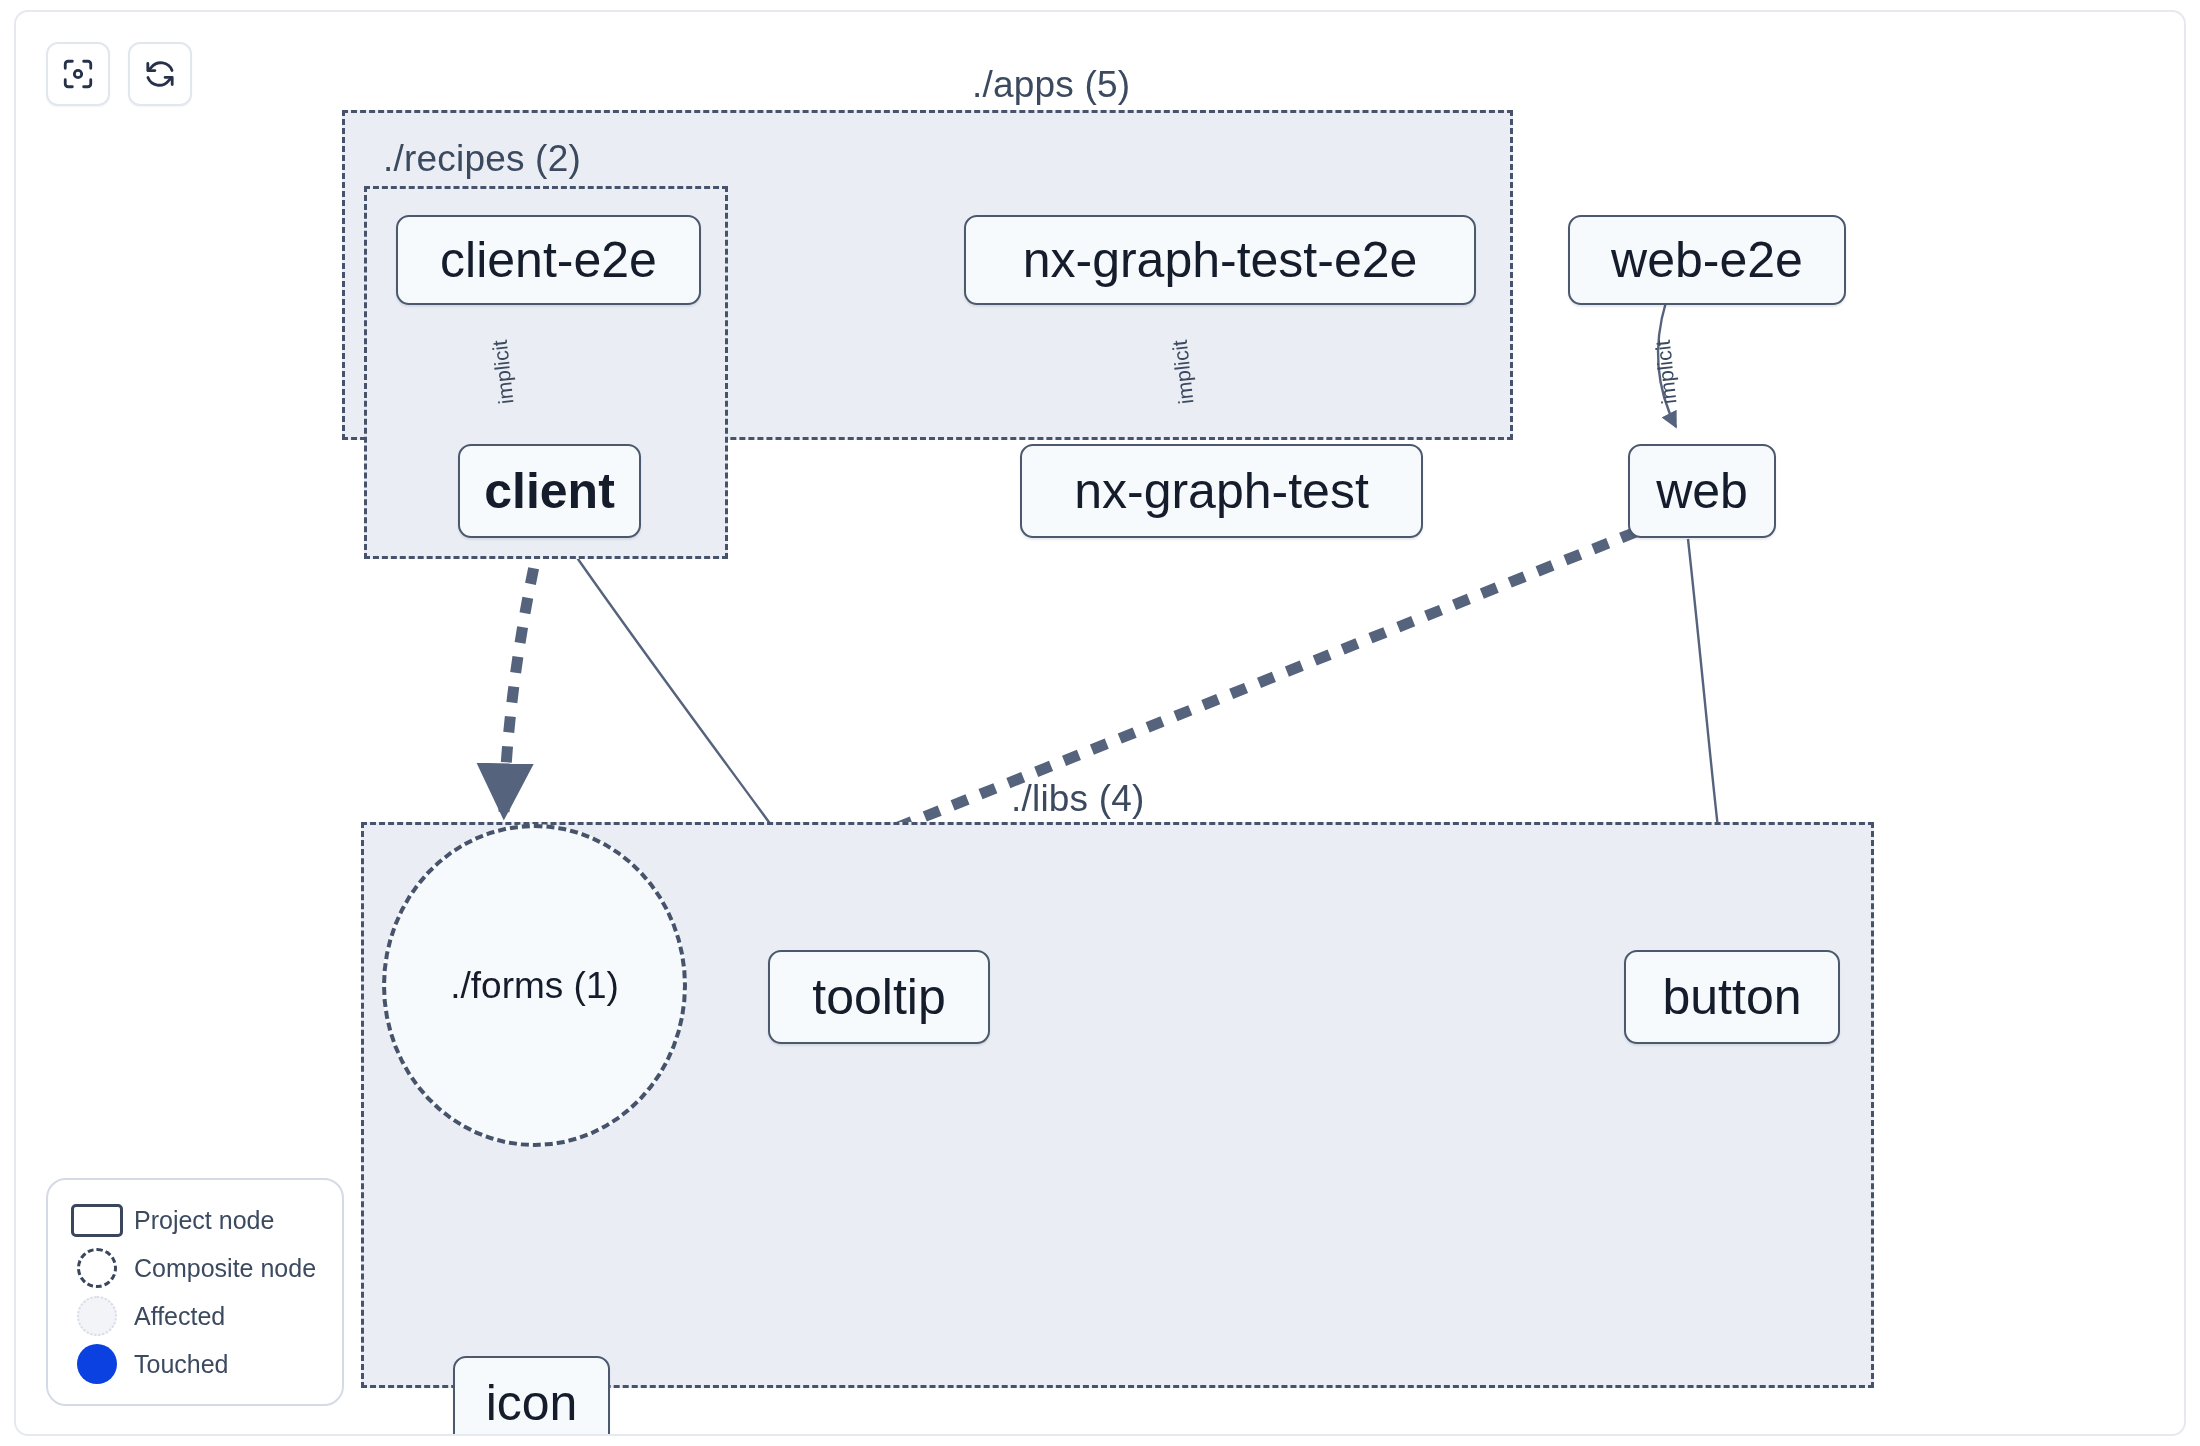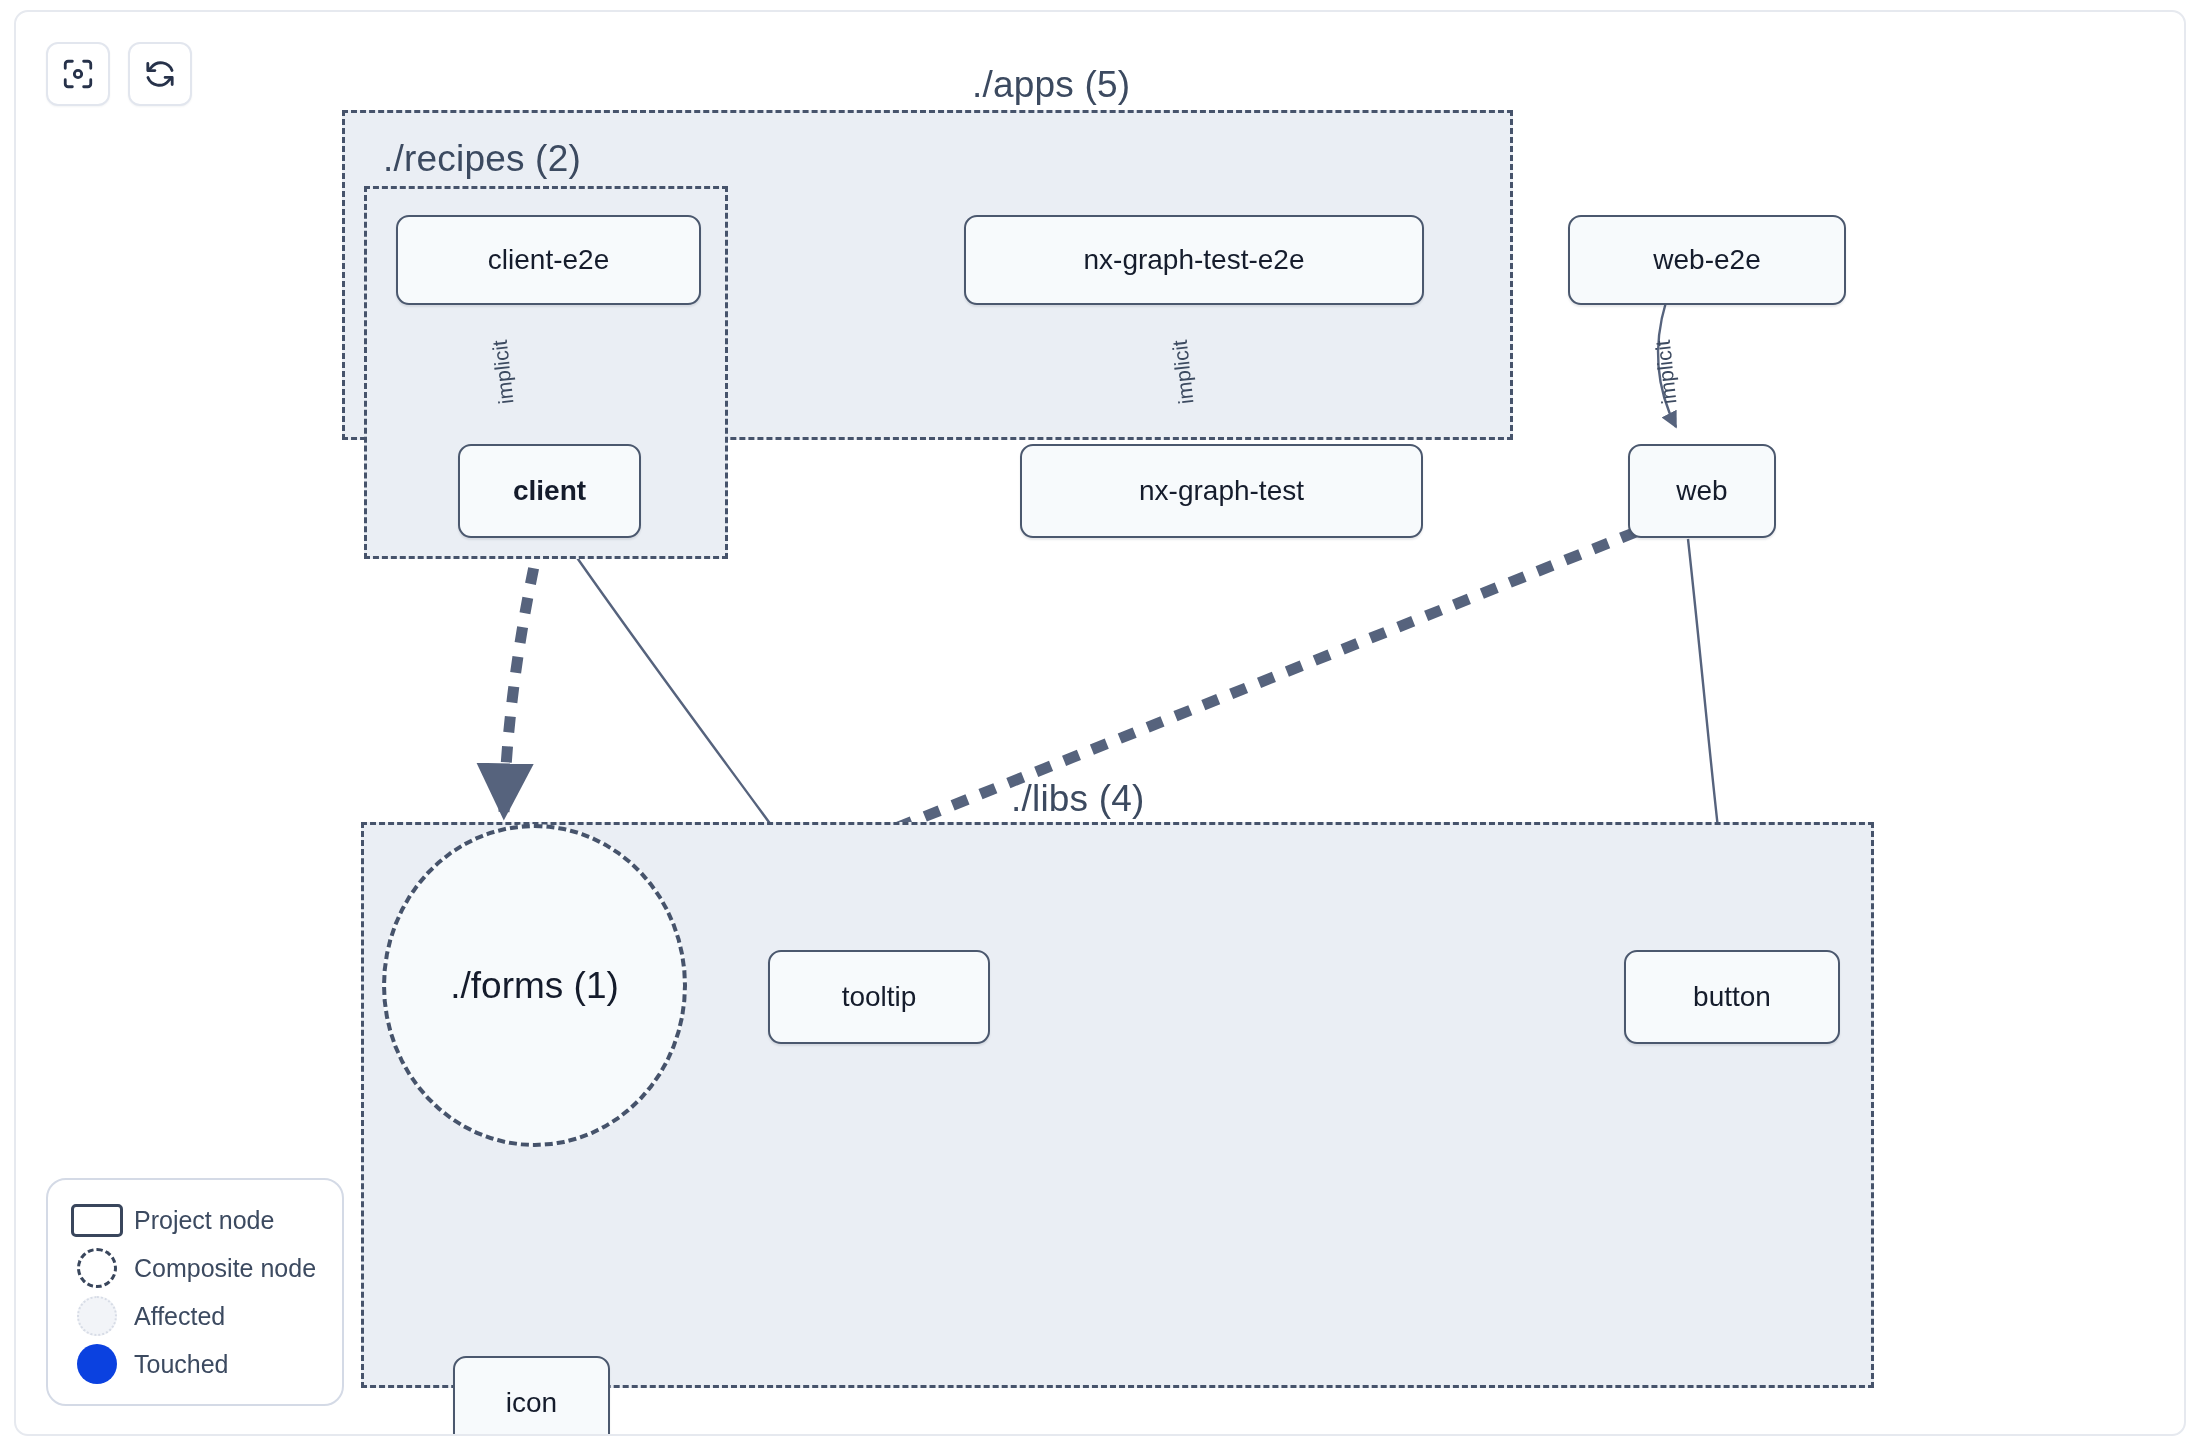--- a/index.html
+++ b/index.html
@@ -50,21 +50,21 @@
     color: #3c4a60;
     white-space: nowrap;
     letter-spacing: .2px;
   }
   .node {
     position: absolute;
     background: #f7fafc;
     border: 2px solid #4b586e;
     border-radius: 13px;
     display: flex; align-items: center; justify-content: center;
-    font-size: 28px;
+    font-size: 50px;
     color: #151c2c;
     z-index: 25;
     cursor: pointer;
     white-space: nowrap;
     box-shadow: 0 2px 2px rgba(25,35,60,.10);
   }
   .composite-node {
     position: absolute;
     background: #f7fafc;
     border: 4px dashed #46536b;
@@ -192,21 +192,21 @@
     </svg>
 
     <div class="edge-label" style="left:455px; top:348px; transform: rotate(-96deg);">implicit</div>
     <div class="edge-label" style="left:1135px; top:348px; transform: rotate(-96deg);">implicit</div>
     <div class="edge-label" style="left:1618px; top:348px; transform: rotate(-96deg);">implicit</div>
 
     <div class="node" style="left:380px; top:203px; width:305px; height:90px;">
       <span>client-e2e</span>
     </div>
 
-    <div class="node" style="left:948px; top:203px; width:460px; height:90px;">
+    <div class="node" style="left:948px; top:203px; width:512px; height:90px;">
       <span>nx-graph-test-e2e</span>
     </div>
 
     <div class="node" style="left:1552px; top:203px; width:278px; height:90px;">
       <span>web-e2e</span>
     </div>
 
     <div class="node" style="left:442px; top:432px; width:183px; height:94px;font-weight:bold;">
       <span>client</span>
     </div>

